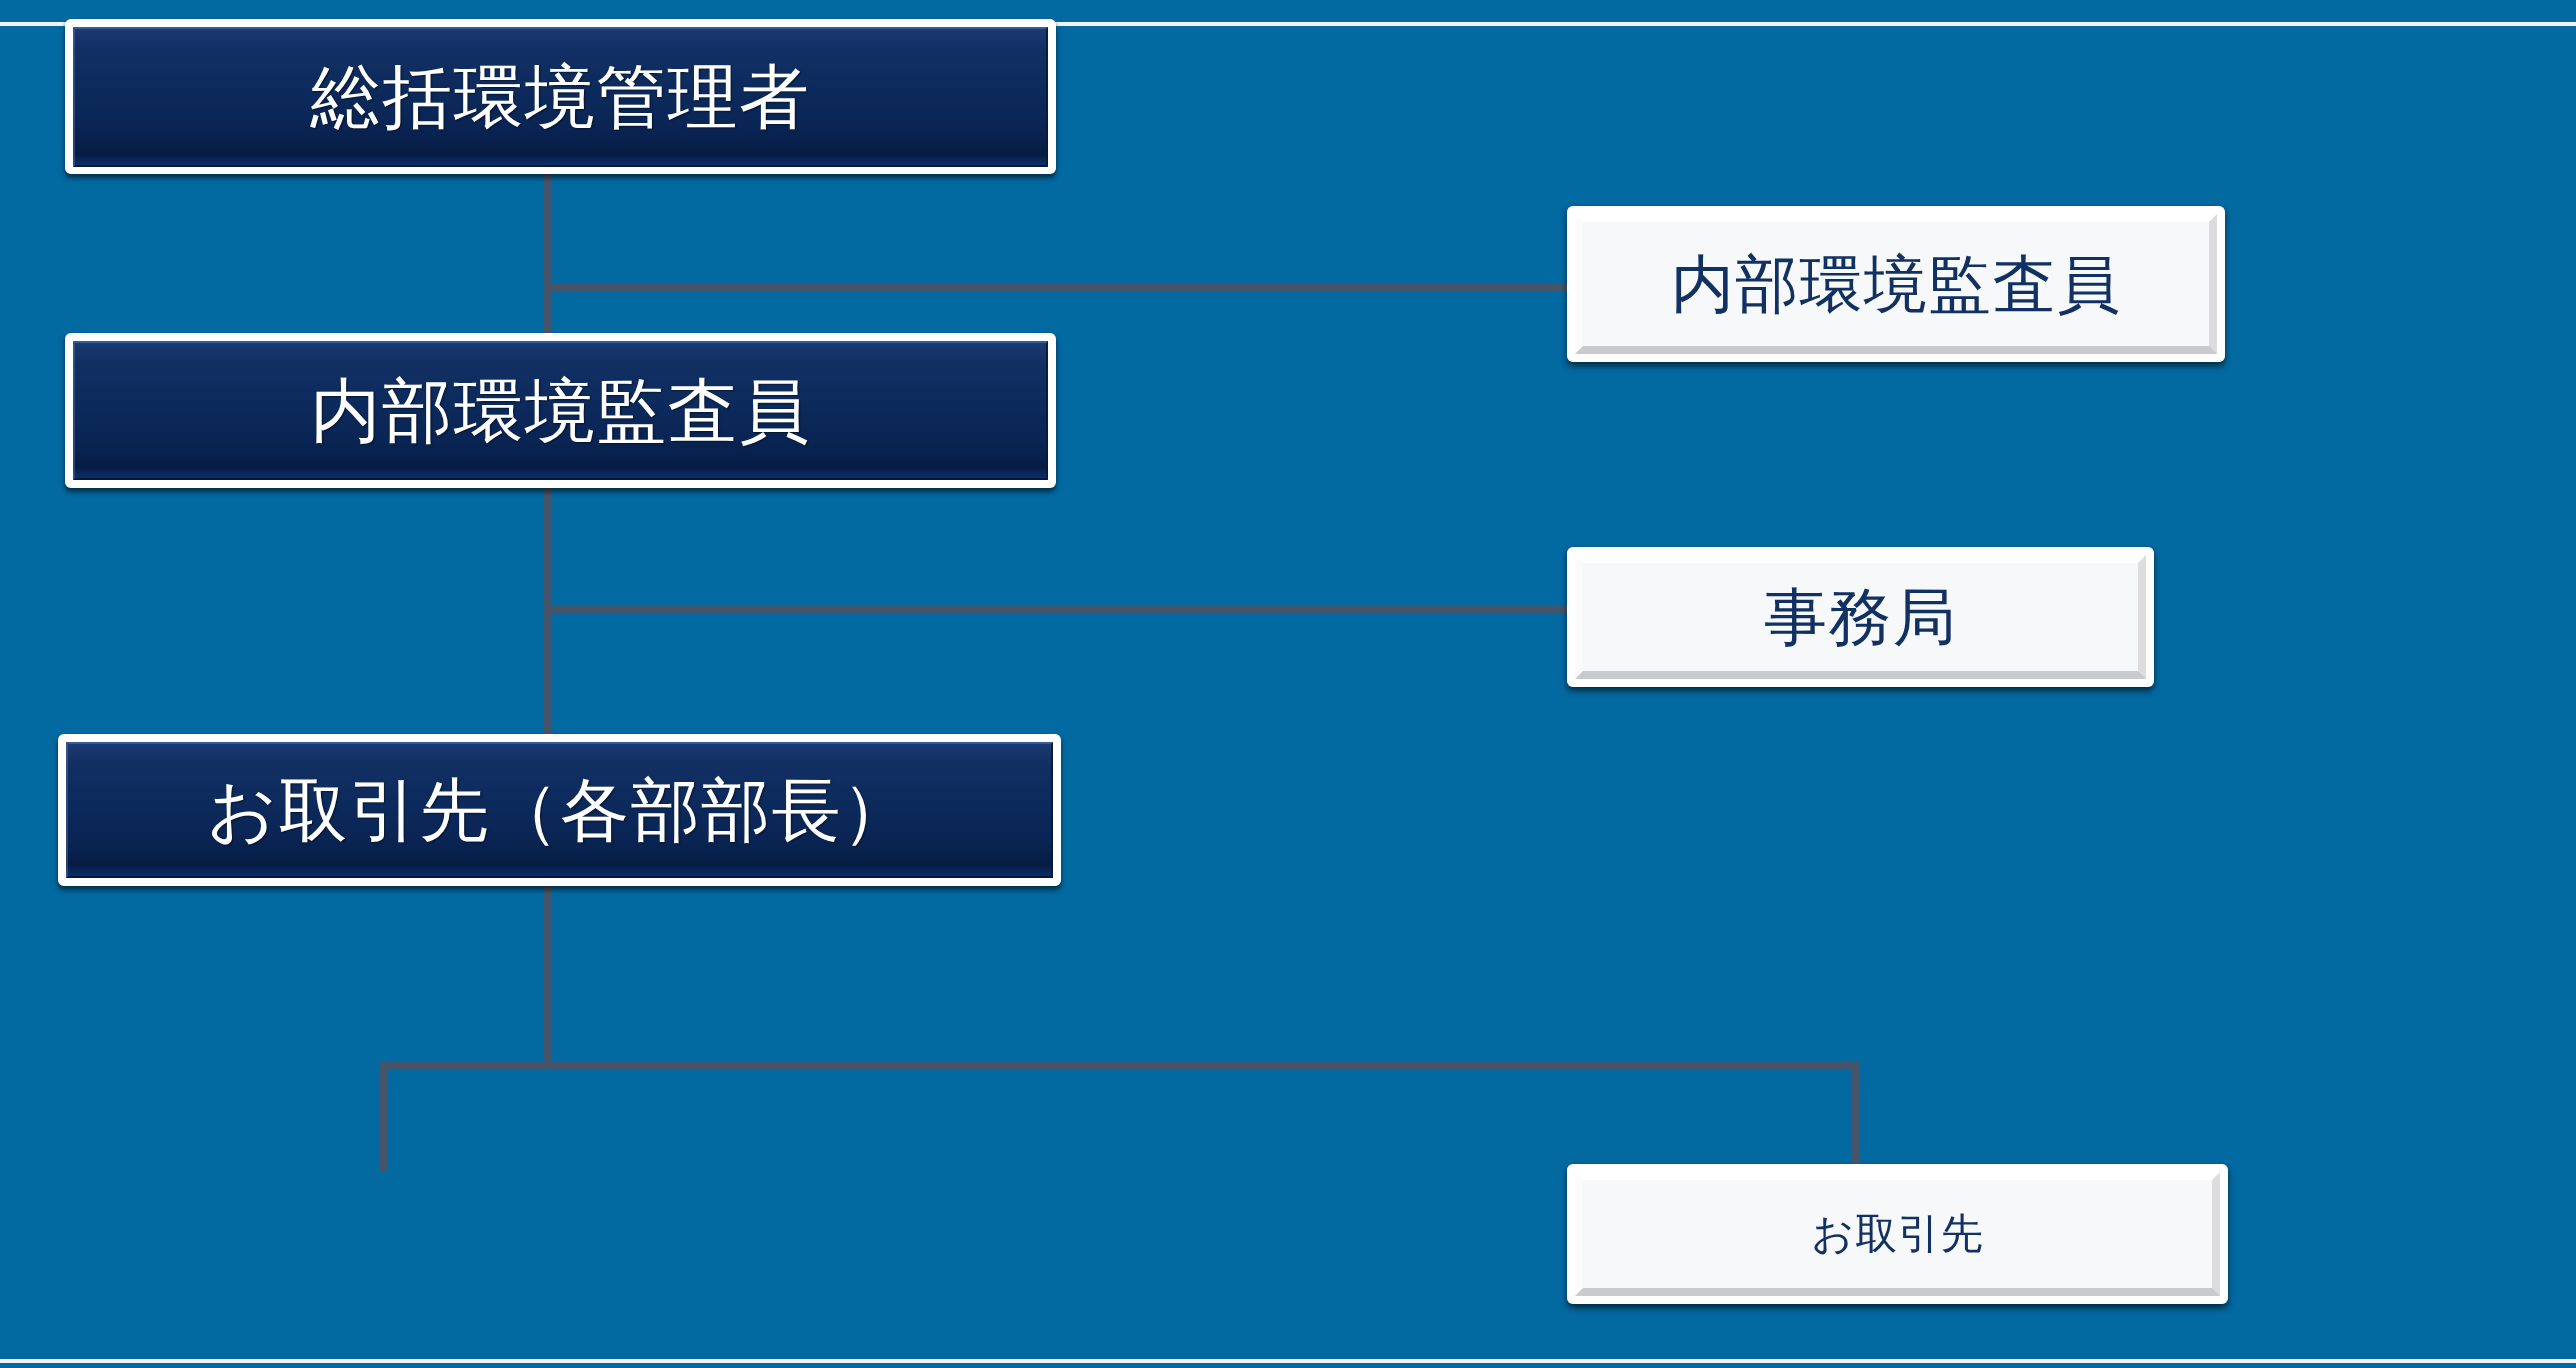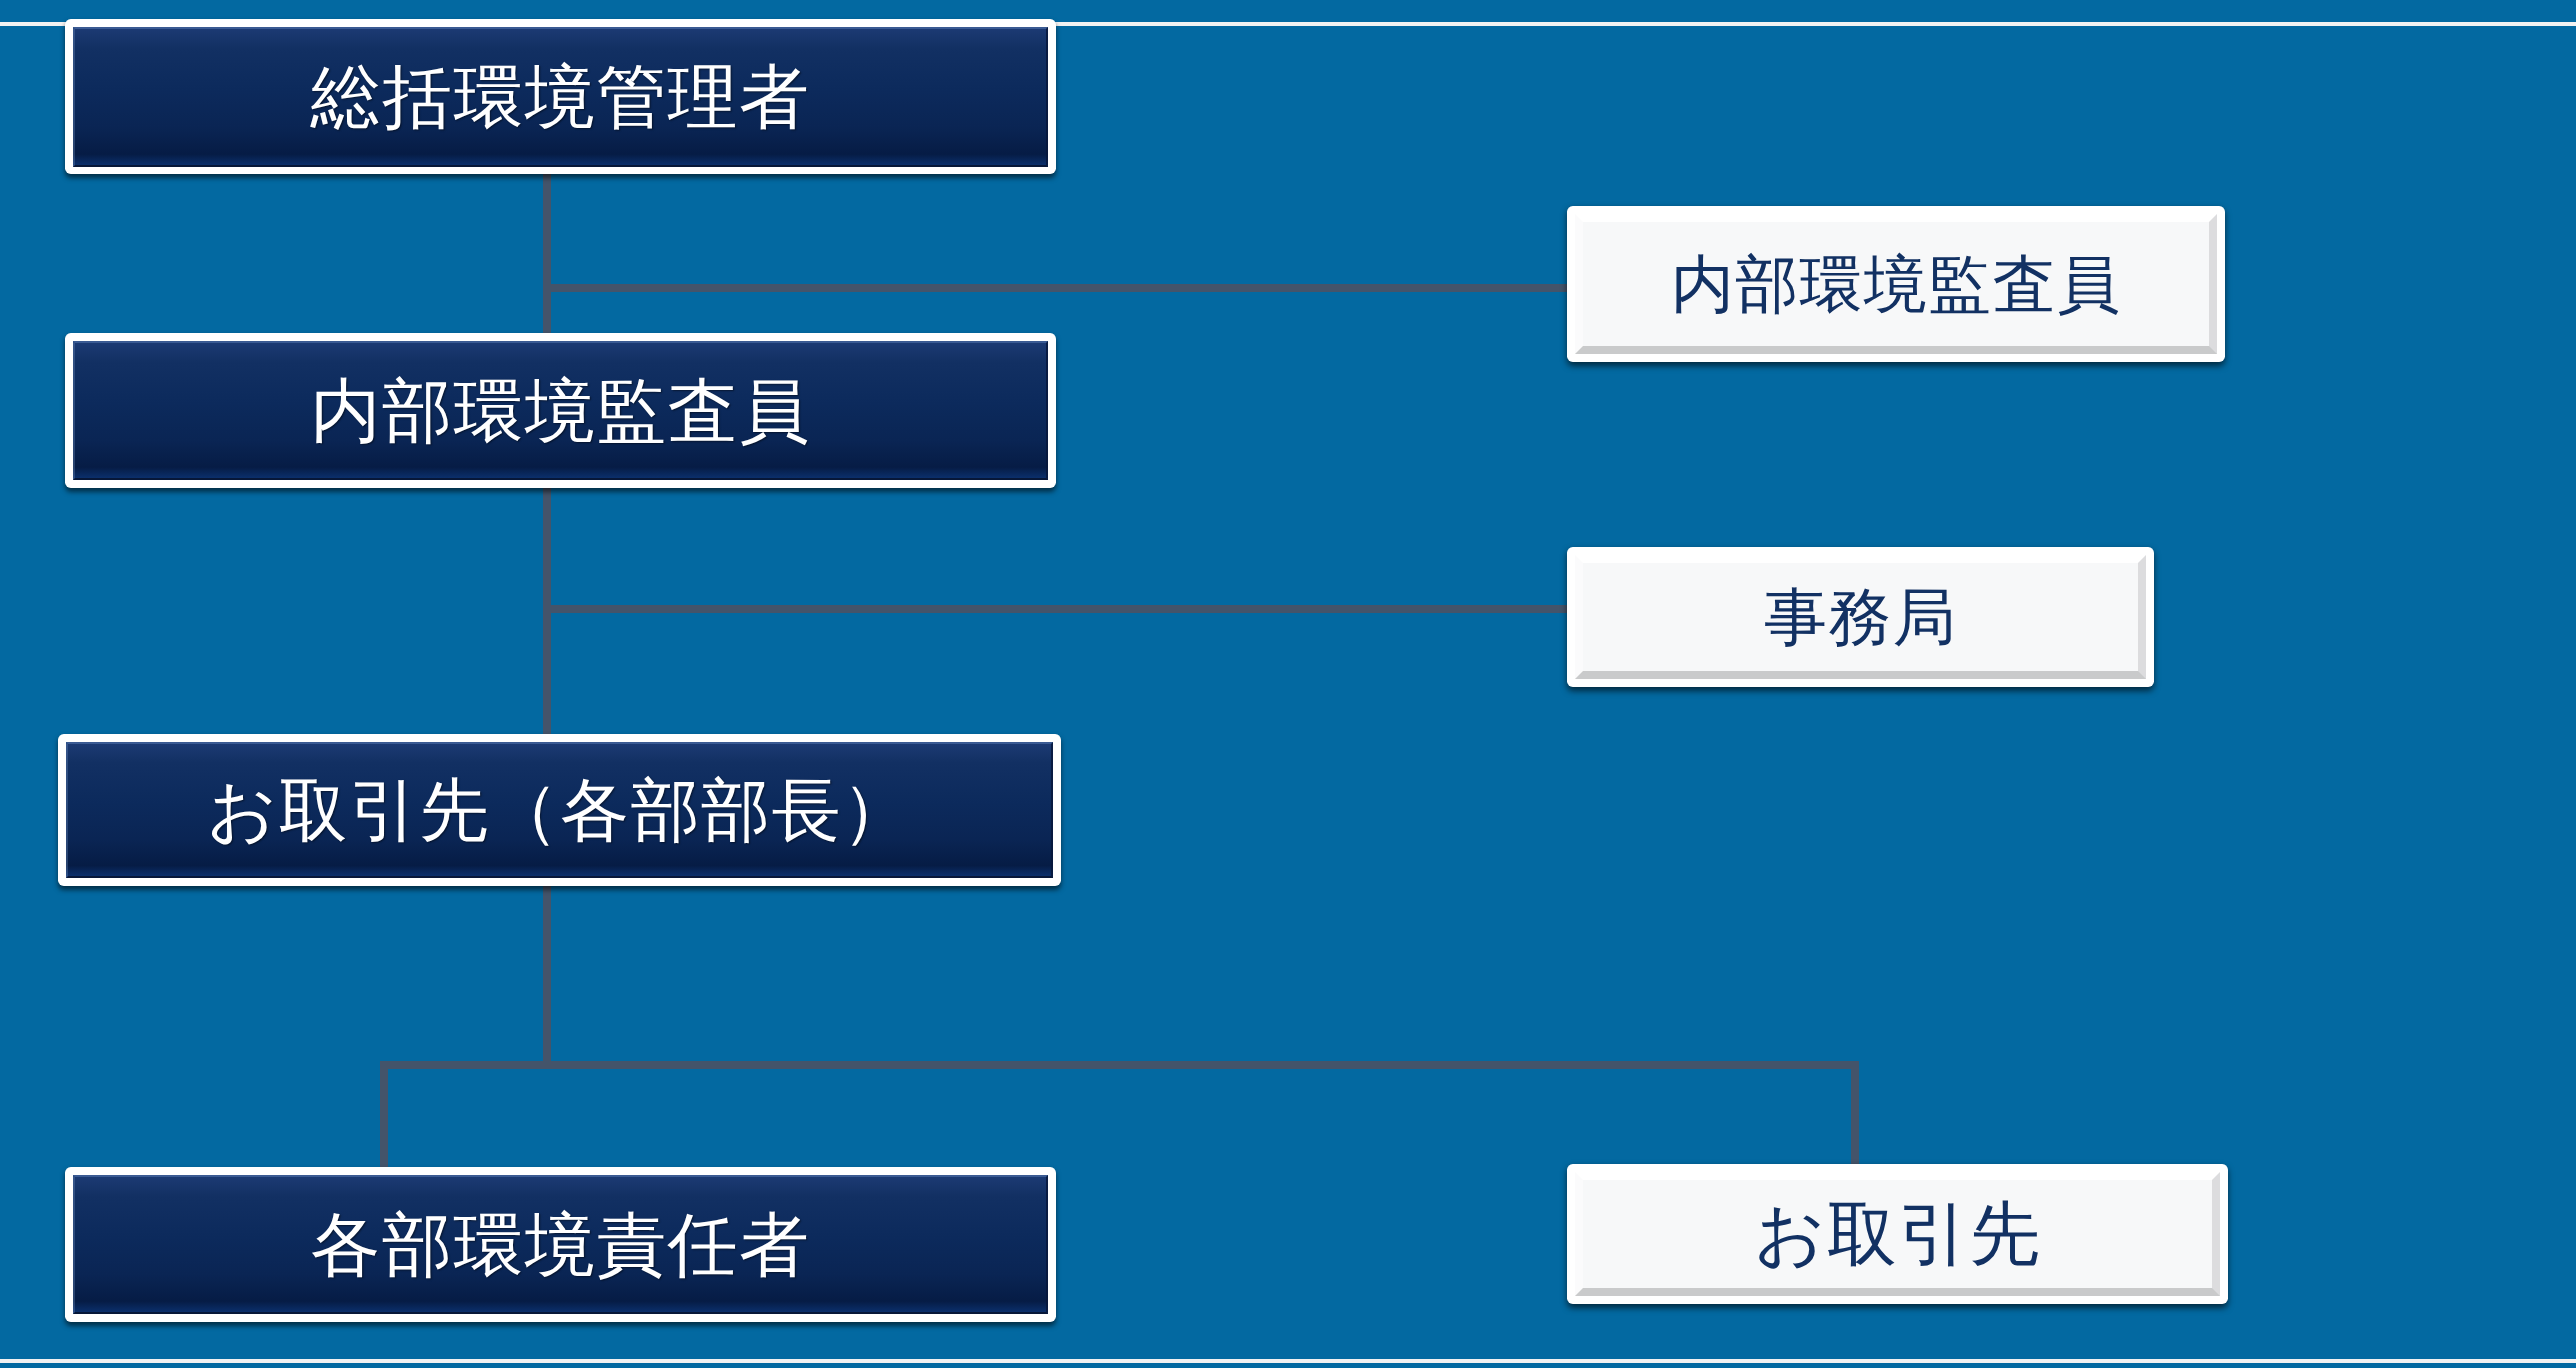--- a/index.html
+++ b/index.html
@@ -121,21 +121,21 @@
   #node-secretariat        { left: 1567px; top: 547px;  width: 587px; height: 140px; }
   #node-secretariat .label { font-size: 63px; }
 
   #node-managers        { left: 58px;  top: 734px; width: 1003px; height: 152px; }
   #node-managers .label { font-size: 69px; }
 
   #node-dept-officer        { left: 65px;  top: 1167px; width: 991px; height: 155px; }
   #node-dept-officer .label { font-size: 70px; }
 
   #node-supplier        { left: 1567px; top: 1164px; width: 661px; height: 140px; }
-  #node-supplier .label { font-size: 70px; }
+  #node-supplier .label { font-size: 42px; }
 </style>
 </head>
 <body>
 
 <div id="chart-root">
 
   <div class="frame-rule top"></div>
   <div class="frame-rule bottom"></div>
 
   <div class="connector v" style="left:543px; top:173px; height:164px;"></div>
@@ -177,25 +177,20 @@
       <span class="label">事務局</span>
     </div>
   </div>
 
   <div class="node navy" id="node-managers">
     <div class="inner">
       <span class="label">お取引先（各部部長）</span>
     </div>
   </div>
 
-  <div class="node navy" id="node-dept-officer">
-    <div class="inner">
-      <span class="label">各部環境責任者</span>
-    </div>
-  </div>
 
   <div class="node light" id="node-supplier">
     <div class="inner">
       <span class="label">お取引先</span>
     </div>
   </div>
 
 </div>
 
 

